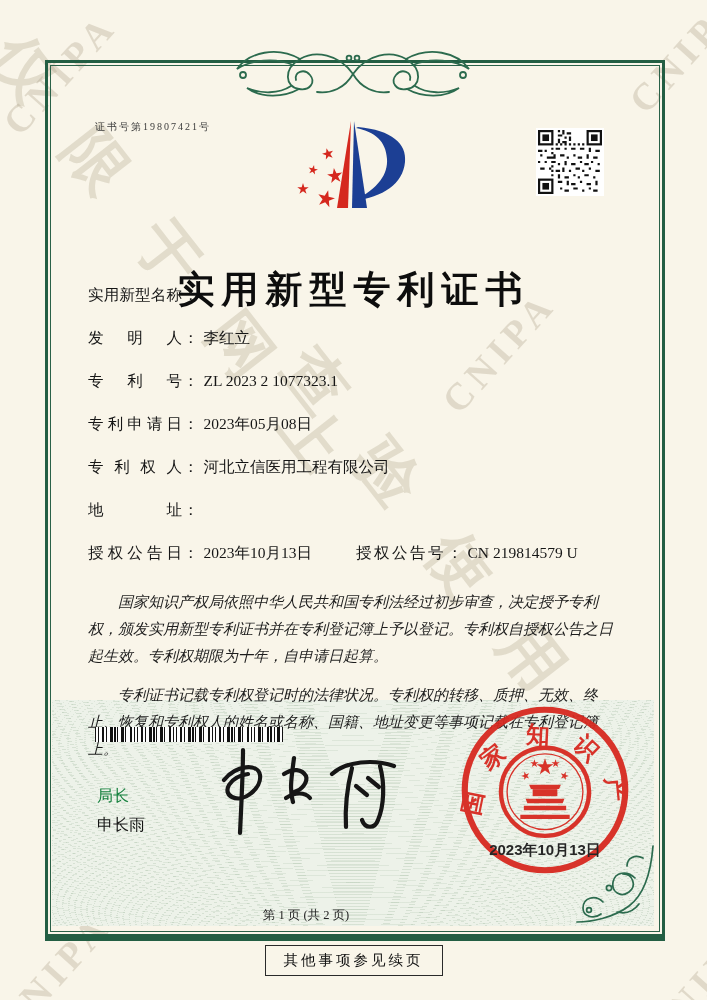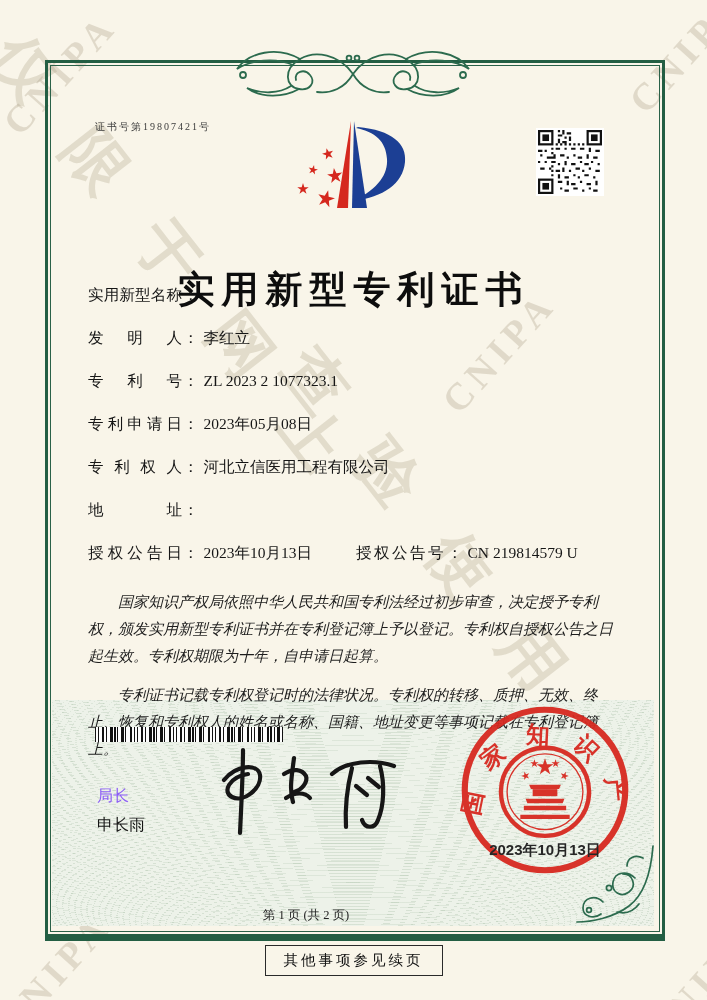--- a/index.html
+++ b/index.html
@@ -36,21 +36,21 @@
   .flabel{display:inline-block;width:94px;text-align:justify;text-align-last:justify;color:#161616;flex:none;}
   .fcolon{flex:none;margin:0 5px 0 1px;}
   .fvalue{color:#161616;}
   .pair2{margin-left:44px;display:flex;}
   .pair2 .flabel{width:auto;letter-spacing:2.5px;text-align-last:auto;}
   .paras{left:88px;top:577px;width:536px;font-size:15px;line-height:27px;font-style:italic;color:#1d1d1d;}
   .paras p{margin:12px 0 8px 0;text-indent:2em;}
   .barcode{left:95px;top:727px;width:188px;height:15px;
     background:repeating-linear-gradient(90deg,#111 0 1.5px,#fdfdfd 1.5px 3px,#111 3px 4px,#fdfdfd 4px 7px,
       #111 7px 9.5px,#fdfdfd 9.5px 11px,#111 11px 12px,#fdfdfd 12px 15.5px,#111 15.5px 18px,#fdfdfd 18px 19.5px);}
-  .signer-title{left:97px;top:786px;font-size:16px;font-family:"Liberation Sans","DejaVu Sans",sans-serif;color:#8b5cf6;}
+  .signer-title{left:97px;top:786px;font-size:16px;font-family:"Liberation Sans","DejaVu Sans",sans-serif;color:#15803d;}
   .signer-name{left:97px;top:815px;font-size:16px;font-family:Liberation Mono, monospace;color:#141414;}
   .signature{left:196px;top:740px;width:215px;height:100px;}
   .seal{left:448px;top:693px;width:194px;height:194px;opacity:.94;}
   .seal-date{left:448px;top:841px;width:194px;text-align:center;font-size:15px;
              font-family:"Liberation Sans","DejaVu Sans",sans-serif;font-weight:bold;color:#262626;z-index:4;}
   .pageno{left:0;top:907px;width:612px;text-align:center;font-size:12.5px;color:#222;}
   .footnote{left:0;top:945px;width:707px;text-align:center;}
   .footnote span{display:inline-block;border:1.5px solid #2a2a2a;padding:5px 18px;font-size:14.5px;letter-spacing:3px;color:#111;background:rgba(255,255,255,.0);text-align:center;}
   .ornament-top{left:203px;top:44px;width:300px;height:58px;z-index:3;}
   .ornament-corner{left:573px;top:842px;width:86px;height:84px;z-index:3;}

